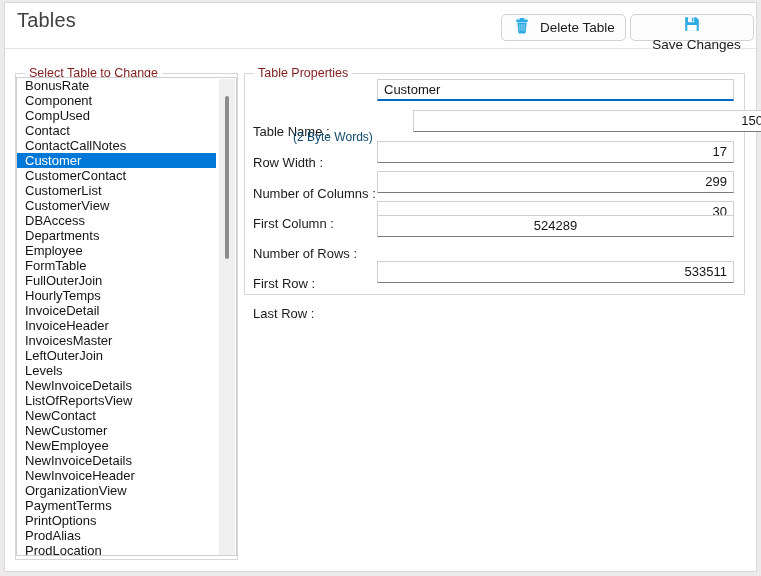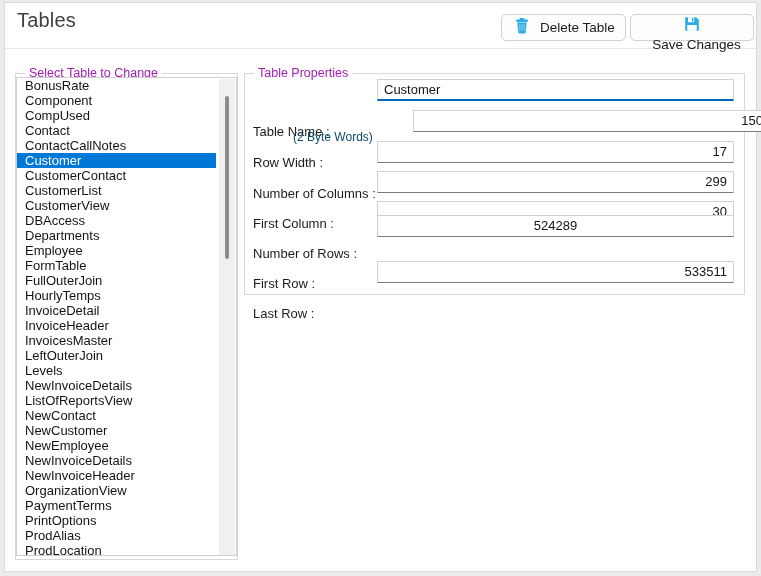--- a/index.html
+++ b/index.html
@@ -79,21 +79,21 @@
     box-sizing: border-box;
     background: transparent;
   }
   .gb-label {
     position: absolute;
     top: -8px;
     left: 9px;
     background: #ffffff;
     padding: 0 4px;
     font-size: 12.5px;
-    color: #a21caf;
+    color: #7f1d1d;
     white-space: nowrap;
   }
   #select-table-group { left: 10px; top: 70px; width: 223px; height: 487px; }
   #table-properties-group { left: 239px; top: 70px; width: 501px; height: 222px; }
 
   
   #table-listbox {
     position: absolute;
     left: 11px;
     top: 74px;

